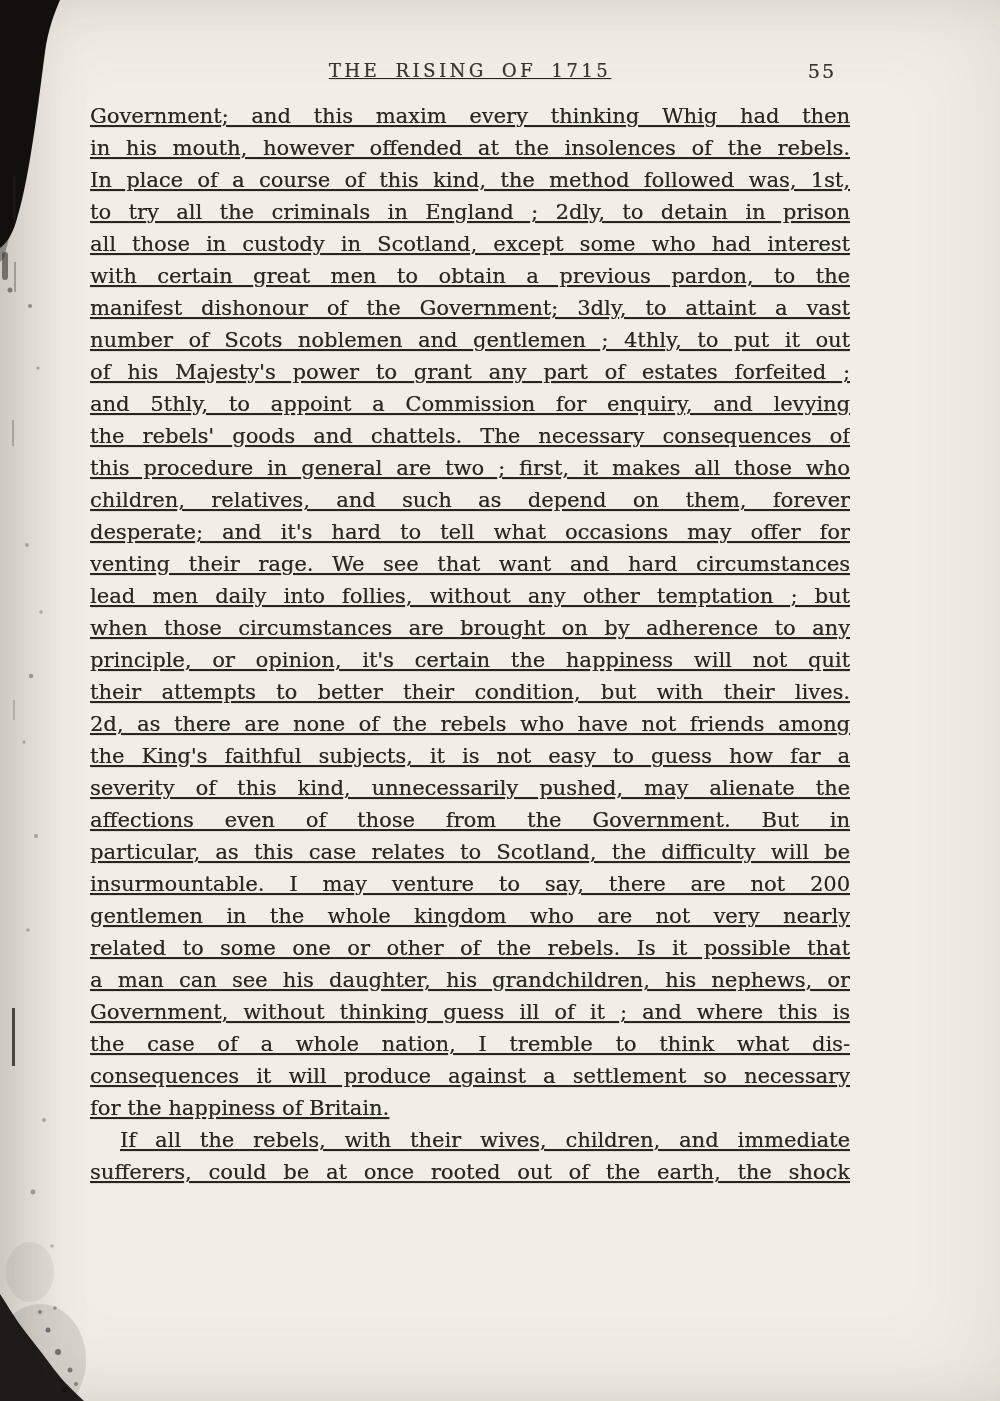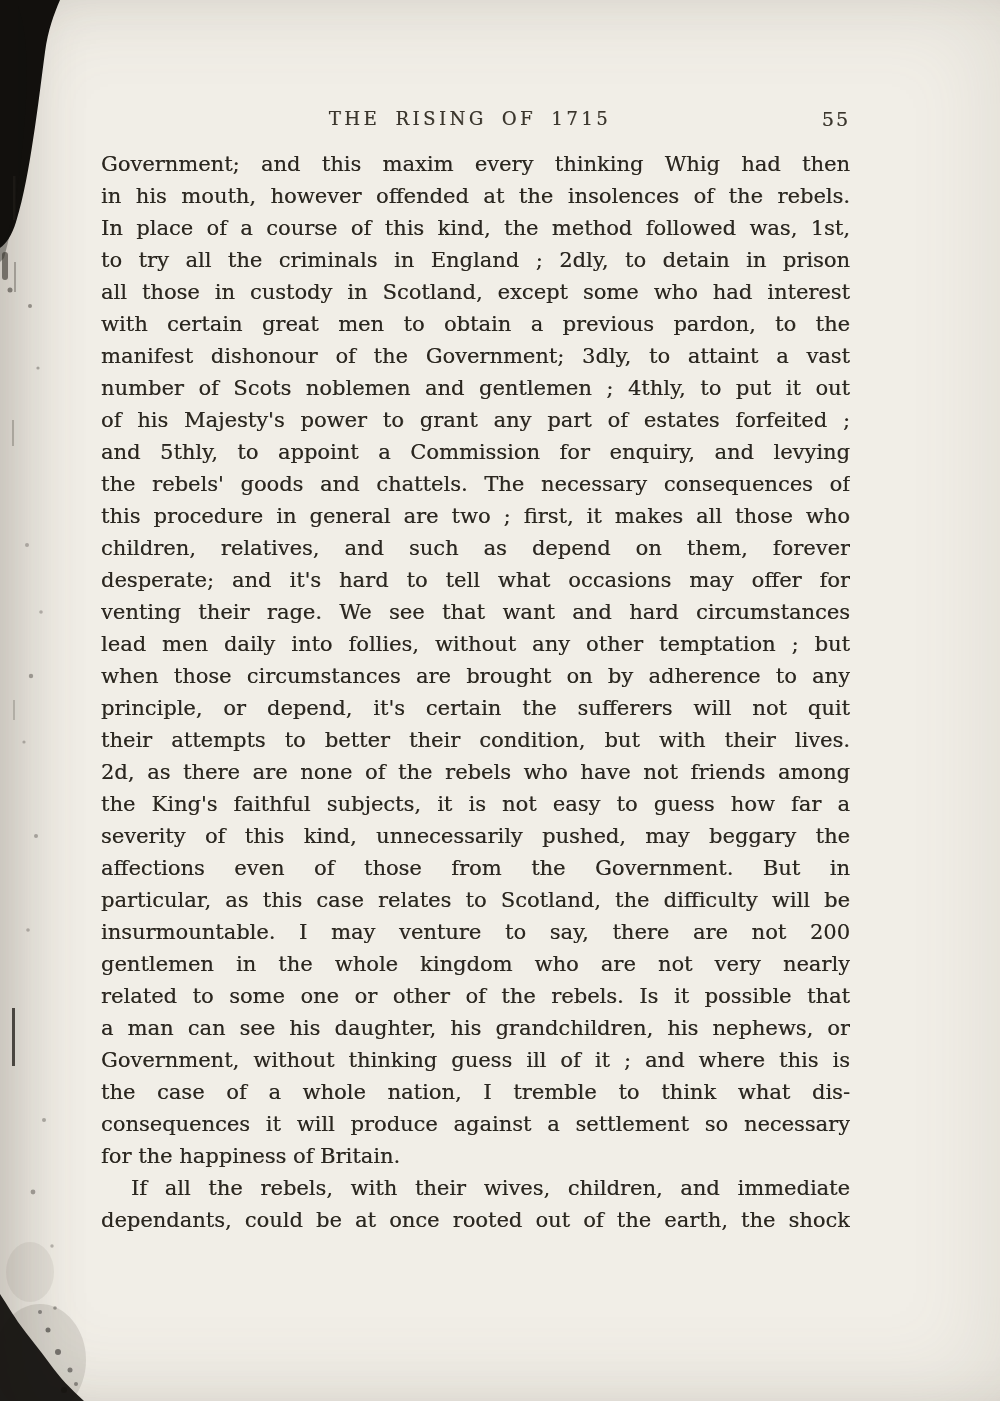--- a/index.html
+++ b/index.html
@@ -27,57 +27,57 @@
   }
   .edge-artifacts {
     position: absolute;
     inset: 0;
     width: 100%;
     height: 100%;
     pointer-events: none;
   }
   .content {
     position: relative;
-    padding: 108px 150px 0 90px; 
+    padding: 60px 150px 0 90px; 
+    text-decoration: underline;
   }
   .header {
     position: relative;
     height: 22px;
     line-height: 22px;
   }
   .running-title {
     text-align: center;
     font-size: 18px;
     letter-spacing: 3.5px;
     word-spacing: 6px;
     color: var(--header-ink);
     text-shadow: 0.4px 0.2px 0 rgba(58,53,44,0.55);
   }
   .page-number {
     position: absolute;
-    right: 0;
+    right: 14px;
     top: 0;
     font-size: 19px;
     letter-spacing: 2px;
     color: var(--header-ink);
     text-shadow: 0.4px 0.2px 0 rgba(58,53,44,0.55);
   }
   .body-text {
     margin-top: 18px;
     font-size: 21px;
     line-height: var(--lh);
     text-shadow: 0.35px 0.2px 0 rgba(42,38,31,0.55);
   }
   .paragraph { margin: 0; }
   .line {
     height: var(--lh);
     overflow: hidden;
     text-align: justify;
     text-align-last: justify;
-    margin-left: 11px;
   }
   .line.last {
     text-align-last: left;
   }
   .line.indent {
     text-indent: 30px;
   }
 </style>
 </head>
 <body>
@@ -139,35 +139,35 @@
           <div class="line">number of Scots noblemen and gentlemen ; 4thly, to put it out</div>
           <div class="line">of his Majesty's power to grant any part of estates forfeited ;</div>
           <div class="line">and 5thly, to appoint a Commission for enquiry, and levying</div>
           <div class="line">the rebels' goods and chattels. The necessary consequences of</div>
           <div class="line">this procedure in general are two ; first, it makes all those who</div>
           <div class="line">children, relatives, and such as depend on them, forever</div>
           <div class="line">desperate; and it's hard to tell what occasions may offer for</div>
           <div class="line">venting their rage. We see that want and hard circumstances</div>
           <div class="line">lead men daily into follies, without any other temptation ; but</div>
           <div class="line">when those circumstances are brought on by adherence to any</div>
-          <div class="line">principle, or depend, it's certain the sufferers will not quit</div>
+          <div class="line">principle, or opinion, it's certain the happiness will not quit</div>
           <div class="line">their attempts to better their condition, but with their lives.</div>
           <div class="line">2d, as there are none of the rebels who have not friends among</div>
           <div class="line">the King's faithful subjects, it is not easy to guess how far a</div>
-          <div class="line">severity of this kind, unnecessarily pushed, may beggary the</div>
+          <div class="line">severity of this kind, unnecessarily pushed, may alienate the</div>
           <div class="line">affections even of those from the Government. But in</div>
           <div class="line">particular, as this case relates to Scotland, the difficulty will be</div>
           <div class="line">insurmountable. I may venture to say, there are not 200</div>
           <div class="line">gentlemen in the whole kingdom who are not very nearly</div>
           <div class="line">related to some one or other of the rebels. Is it possible that</div>
           <div class="line">a man can see his daughter, his grandchildren, his nephews, or</div>
           <div class="line">Government, without thinking guess ill of it ; and where this is</div>
           <div class="line">the case of a whole nation, I tremble to think what dis-</div>
           <div class="line">consequences it will produce against a settlement so necessary</div>
           <div class="line last">for the happiness of Britain.</div>
         </div>
         <div class="paragraph">
           <div class="line indent">If all the rebels, with their wives, children, and immediate</div>
-          <div class="line">dependants, could be at once rooted out of the earth, the shock</div>
+          <div class="line">sufferers, could be at once rooted out of the earth, the shock</div>
         </div>
       </div>
   </div>
 </div>
 
 </body></html>

